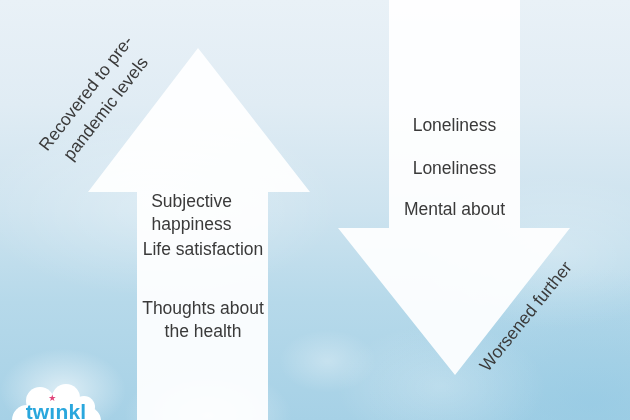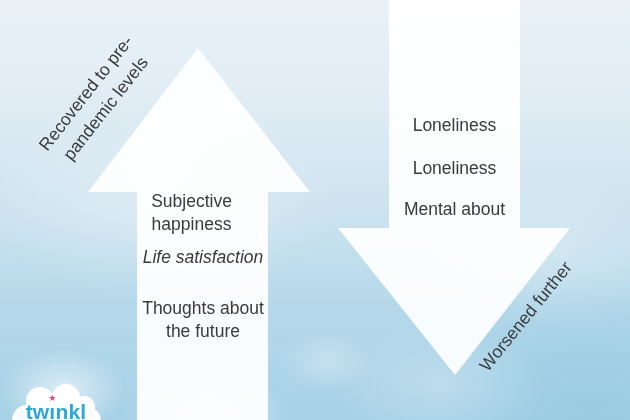--- a/index.html
+++ b/index.html
@@ -36,21 +36,21 @@
     left: 20px; top: 76px; width: 152px;
     line-height: 25px;
     transform: rotate(-52deg);
   }
   .rot-label-down {
     left: 446px; top: 305px; width: 160px;
     white-space: nowrap;
     transform: rotate(-51deg);
   }
   .up-item-1 { left: 138px; top: 190px; width: 107px; }
-  .up-item-2 { left: 123px; top: 246px; width: 160px; white-space: nowrap; font-style: italic; }
+  .up-item-2 { left: 123px; top: 238px; width: 160px; white-space: nowrap; }
   .up-item-3 { left: 128px; top: 297px; width: 150px; }
   .down-item-1 { left: 384px; top: 114px; width: 141px; white-space: nowrap; }
   .down-item-2 { left: 384px; top: 157px; width: 141px; white-space: nowrap; }
   .down-item-3 { left: 384px; top: 198px; width: 141px; white-space: nowrap; }
 
   .logo { position: absolute; left: 6px; top: 380px; width: 100px; height: 58px; }
   .logo-cloud { position: absolute; left: 0; top: 0; }
   .logo-text {
     position: absolute; left: 0; right: 0; top: 20px;
     text-align: center;
@@ -74,21 +74,21 @@
 
   <svg class="arrows-svg" width="630" height="420" viewBox="0 0 630 420">
     <polygon class="arrow-shape" points="198,48 310,192 268,192 268,420 137,420 137,192 88,192"></polygon>
     <polygon class="arrow-shape" points="389,0 520,0 520,228 570,228 455,375 338,228 389,228"></polygon>
   </svg>
 
   <div class="label rot-label-up">Recovered to pre-pandemic levels</div>
 
   <div class="label up-item-1">Subjective happiness</div>
   <div class="label up-item-2">Life satisfaction</div>
-  <div class="label up-item-3">Thoughts about the future</div>
+  <div class="label up-item-3">Thoughts about the health</div>
 
   <div class="label down-item-1">Loneliness</div>
   <div class="label down-item-2">Loneliness</div>
   <div class="label down-item-3">Mental about</div>
 
   <div class="label rot-label-down">Worsened further</div>
 
   <div class="logo">
     <svg class="logo-cloud" width="100" height="58" viewBox="0 0 100 58">
       <g fill="#ffffff">

